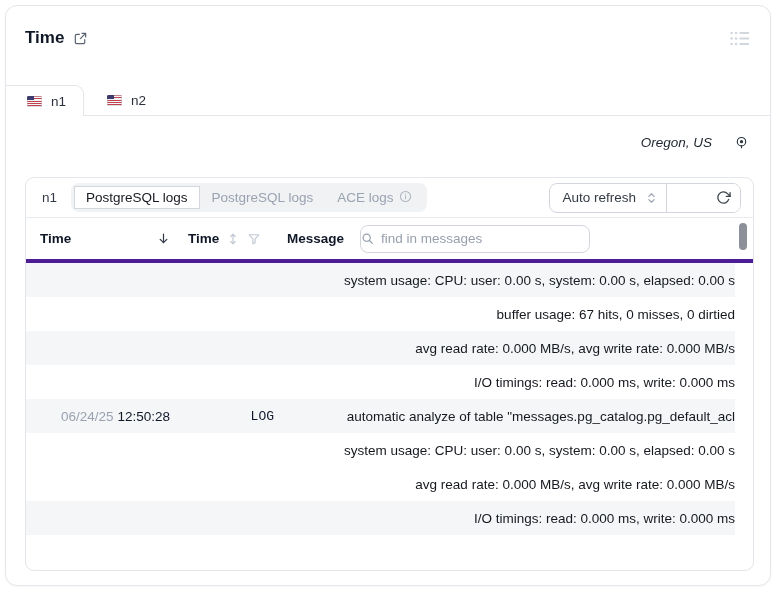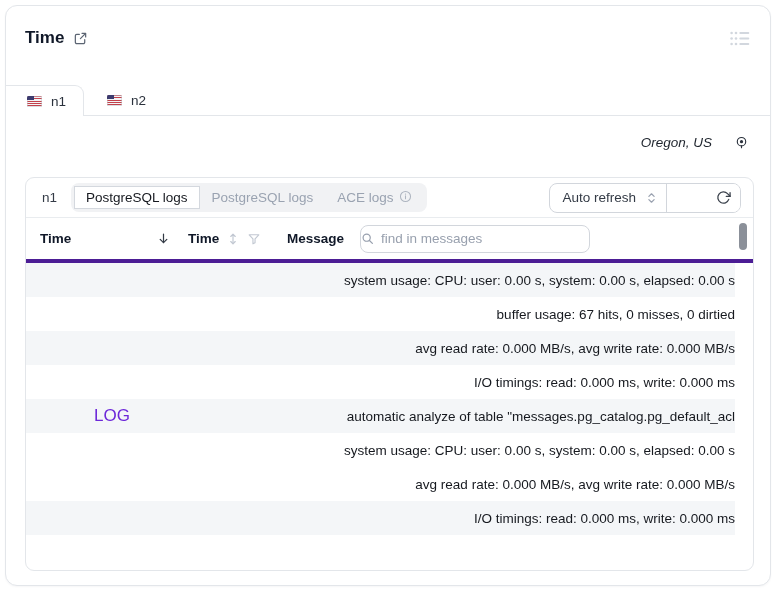--- a/index.html
+++ b/index.html
@@ -61,21 +61,21 @@
   .search-box input { border:none; outline:none; flex:1; font-size:13.5px; font-family:"Liberation Sans", sans-serif; color:#16191f; background:transparent; }
   .search-box input::placeholder { color:#98a0ae; }
   .search-icon { color:#98a0ae; flex:none; }
 
   .rows { position:relative; height:307px; overflow:hidden; }
   .row { height:34px; display:flex; align-items:center; margin-right:18px; cursor:default;text-align:right; }
   .row.odd { background:#f4f6f8; }
   .cell-time { margin-left:14px; width:130px; font-size:13.5px; white-space:nowrap; }
   .cell-time .d { color:#9aa2b0; }
   .cell-time .t { color:#101828; margin-left:4px; }
-  .cell-level { margin-left:18px; width:86px; font-family:Liberation Sans, sans-serif; font-size:17px; color:#6d28d9; }
+  .cell-level { margin-left:18px; width:86px; font-family:Liberation Mono, monospace; font-size:13px; color:#0f172a; }
   .cell-message { margin-left:13px; flex:1; overflow:hidden; white-space:nowrap; font-size:13.5px; color:#16191f; }
 
   .scroll-thumb { position:absolute; top:45px; right:6px; width:8px; height:27px; border-radius:4px; background:#8b9099; cursor:pointer; }
 </style>
 </head>
 <body>
 
 <div class="card">
 
   <div class="card-header">
@@ -234,20 +234,23 @@
 
   <div class="row even">
     <div class="cell-time">
       <span class="d"></span><span class="t"></span>
     </div>
     <div class="cell-level"></div>
     <div class="cell-message">I/O timings: read: 0.000 ms, write: 0.000 ms</div>
   </div>
 
   <div class="row odd">
+    <div class="cell-time">
+      <span class="d">06/24/25</span><span class="t">12:50:28</span>
+    </div>
     <div class="cell-level">LOG</div>
     <div class="cell-message">automatic analyze of table "messages.pg_catalog.pg_default_acl</div>
   </div>
 
   <div class="row even">
     <div class="cell-time">
       <span class="d"></span><span class="t"></span>
     </div>
     <div class="cell-level"></div>
     <div class="cell-message">system usage: CPU: user: 0.00 s, system: 0.00 s, elapsed: 0.00 s</div>

